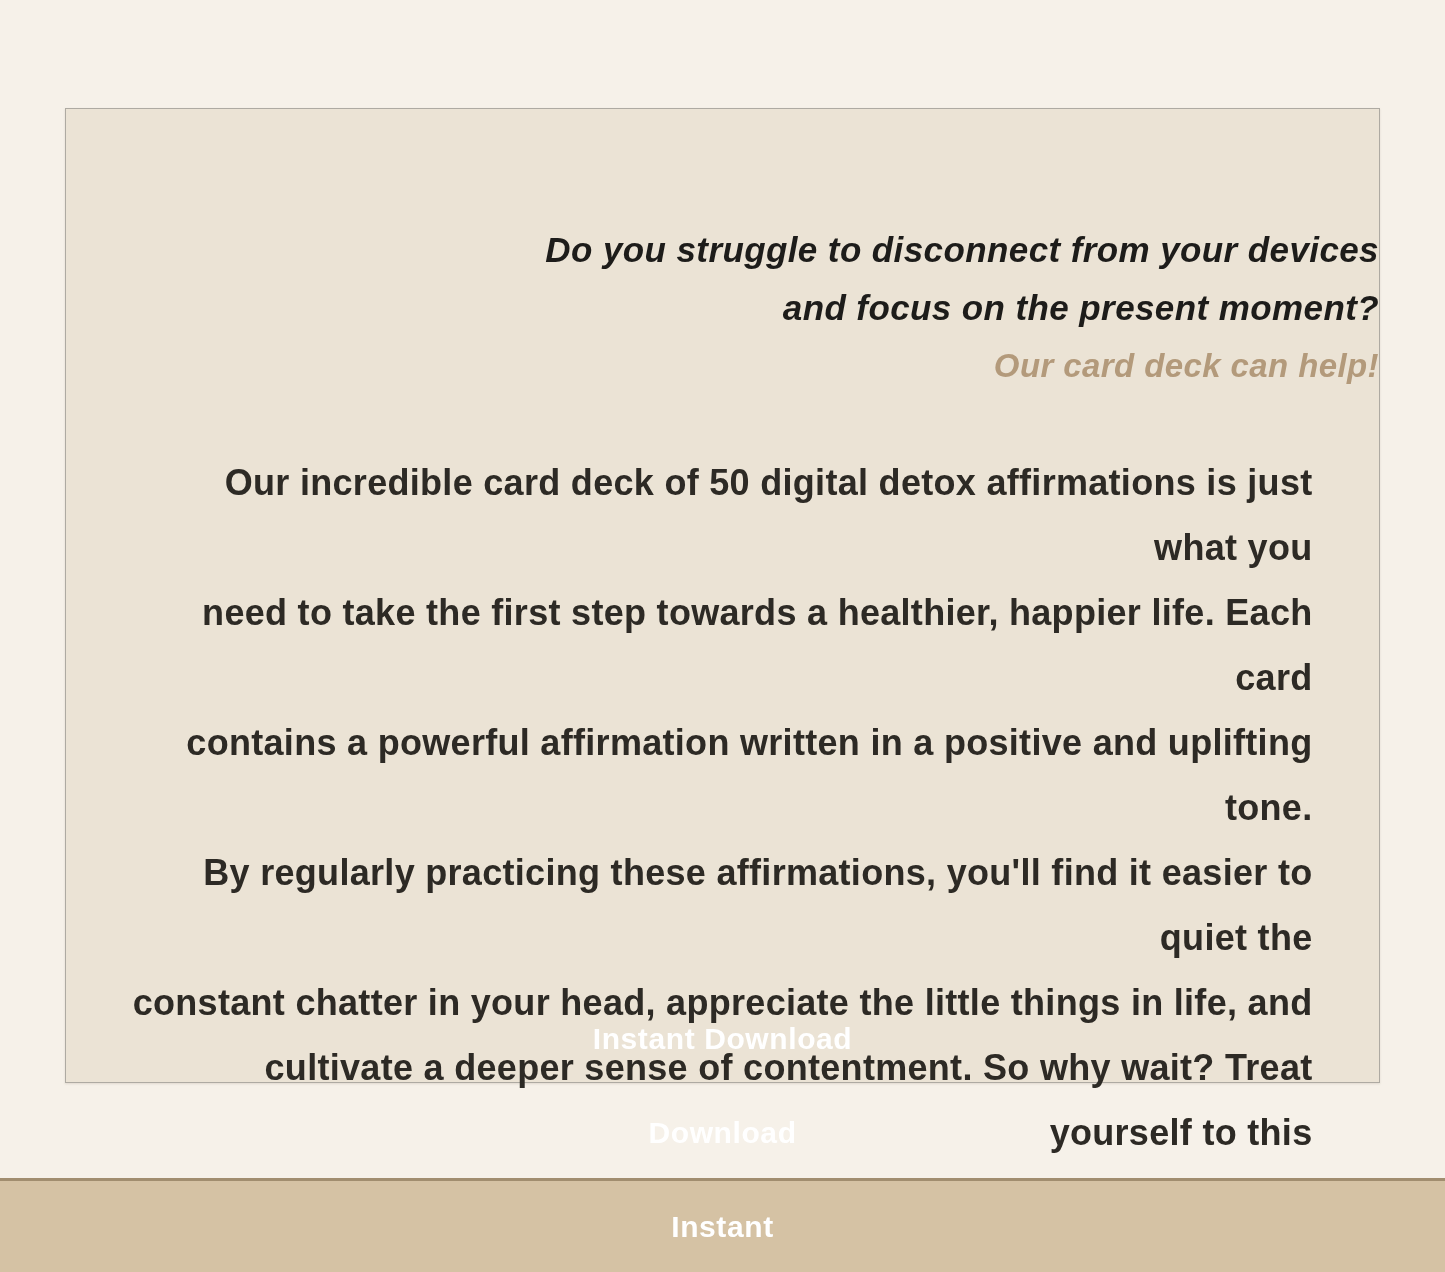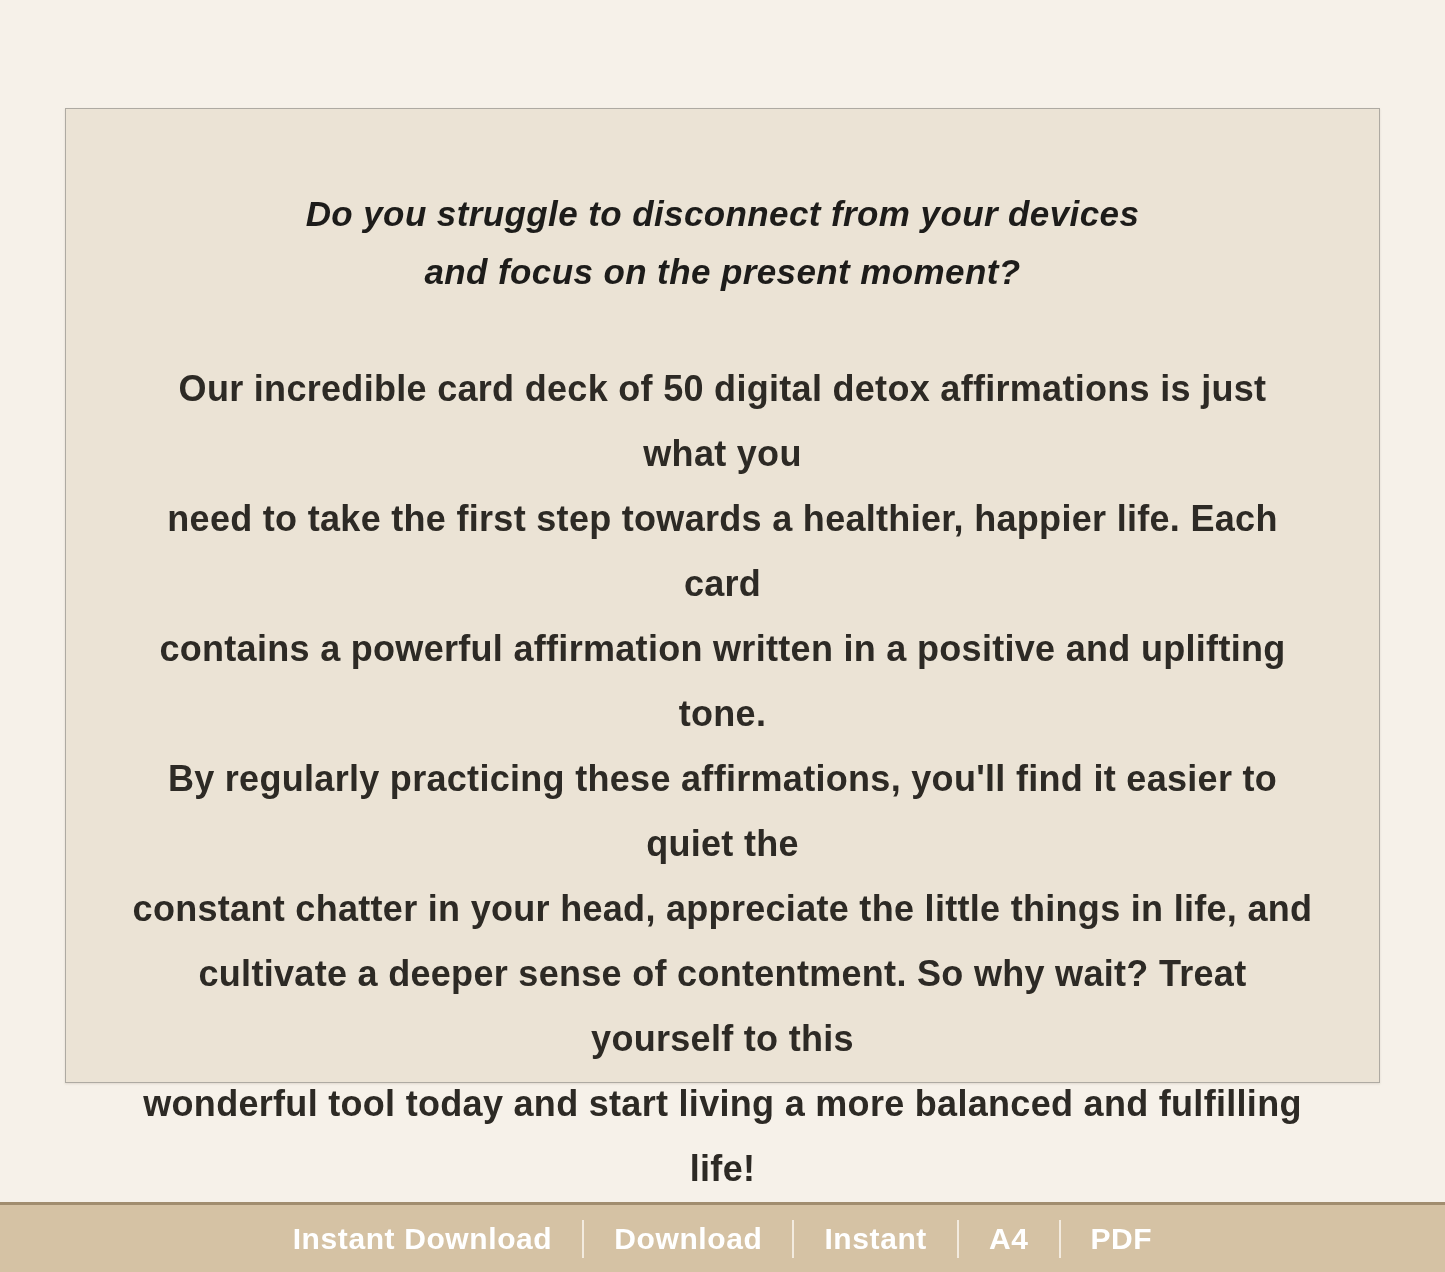--- a/index.html
+++ b/index.html
@@ -18,22 +18,22 @@
 
   .card {
     position: absolute;
     left: 65px;
     top: 108px;
     width: 1315px;
     height: 975px;
     background: var(--card-bg, #ebe3d5);
     border: 1px solid var(--card-border, #aeaaa2);
     box-shadow: 0 1px 2px rgba(120,110,95,0.18);
-    padding-top: 76px;
-    text-align: center;
+    padding-top: 112px;
+    text-align: right;
   }
 
   .heading {
     font-size: 35px;
     line-height: 58px;
     font-weight: bold;
     font-style: italic;
     letter-spacing: 0.4px;
     color: var(--heading-color, #1d1c1a);
     white-space: pre-line;
@@ -57,27 +57,28 @@
     letter-spacing: 0.3px;
     color: var(--body-color, #2d2a25);
     white-space: pre-line;
   }
 
   .footer-bar {
     position: absolute;
     left: 0;
     bottom: 0;
     width: 1445px;
-    height: 70px;
+    height: 94px;
     background: var(--footer-bg, #d5c2a4);
     border-top: 3px solid var(--footer-border, #a18d6f);
     display: flex;
     align-items: center;
     justify-content: center;
     gap: 30px;
+    flex-direction: column;
   }
 
   .footer-item {
     font-size: 30px;
     font-weight: bold;
     letter-spacing: 0.6px;
     color: var(--footer-text, #ffffff);
   }
 
   .footer-sep {
@@ -86,20 +87,21 @@
     background: var(--footer-sep, #f6f0e6);
     opacity: 0.9;
   }
 </style>
 </head>
 <body>
 
 <div class="card">
   <h1 class="heading">Do you struggle to disconnect from your devices
 and focus on the present moment?</h1>
+  <h2 class="subheading">Our card deck can help!</h2>
   <p class="body-text">Our incredible card deck of 50 digital detox affirmations is just what you
 need to take the first step towards a healthier, happier life. Each card
 contains a powerful affirmation written in a positive and uplifting tone.
 By regularly practicing these affirmations, you'll find it easier to quiet the
 constant chatter in your head, appreciate the little things in life, and
 cultivate a deeper sense of contentment. So why wait? Treat yourself to this
 wonderful tool today and start living a more balanced and fulfilling life!</p>
 </div>
 
 <div class="footer-bar">

